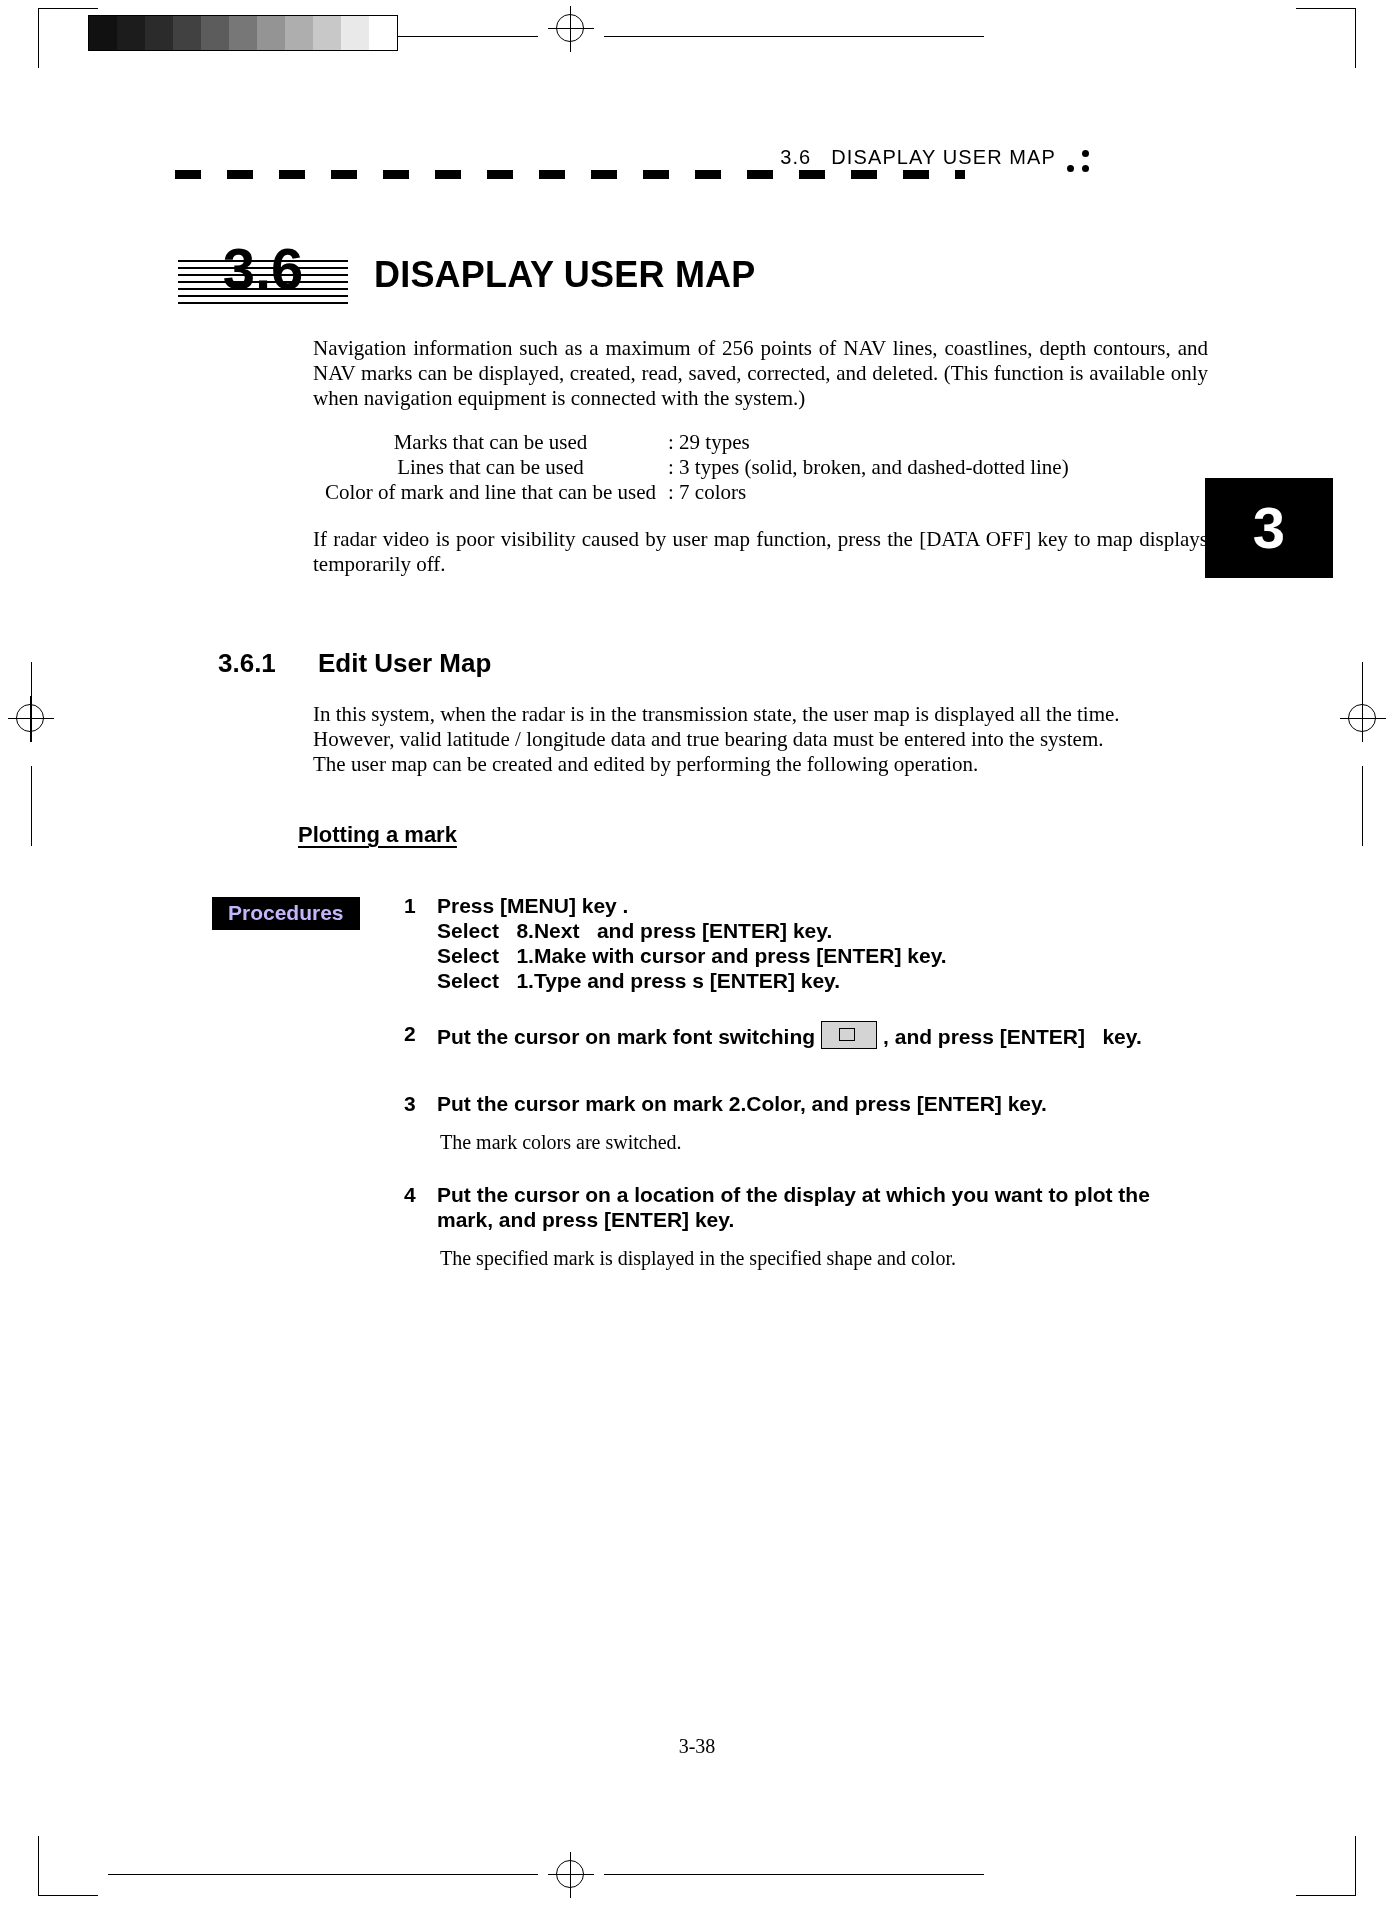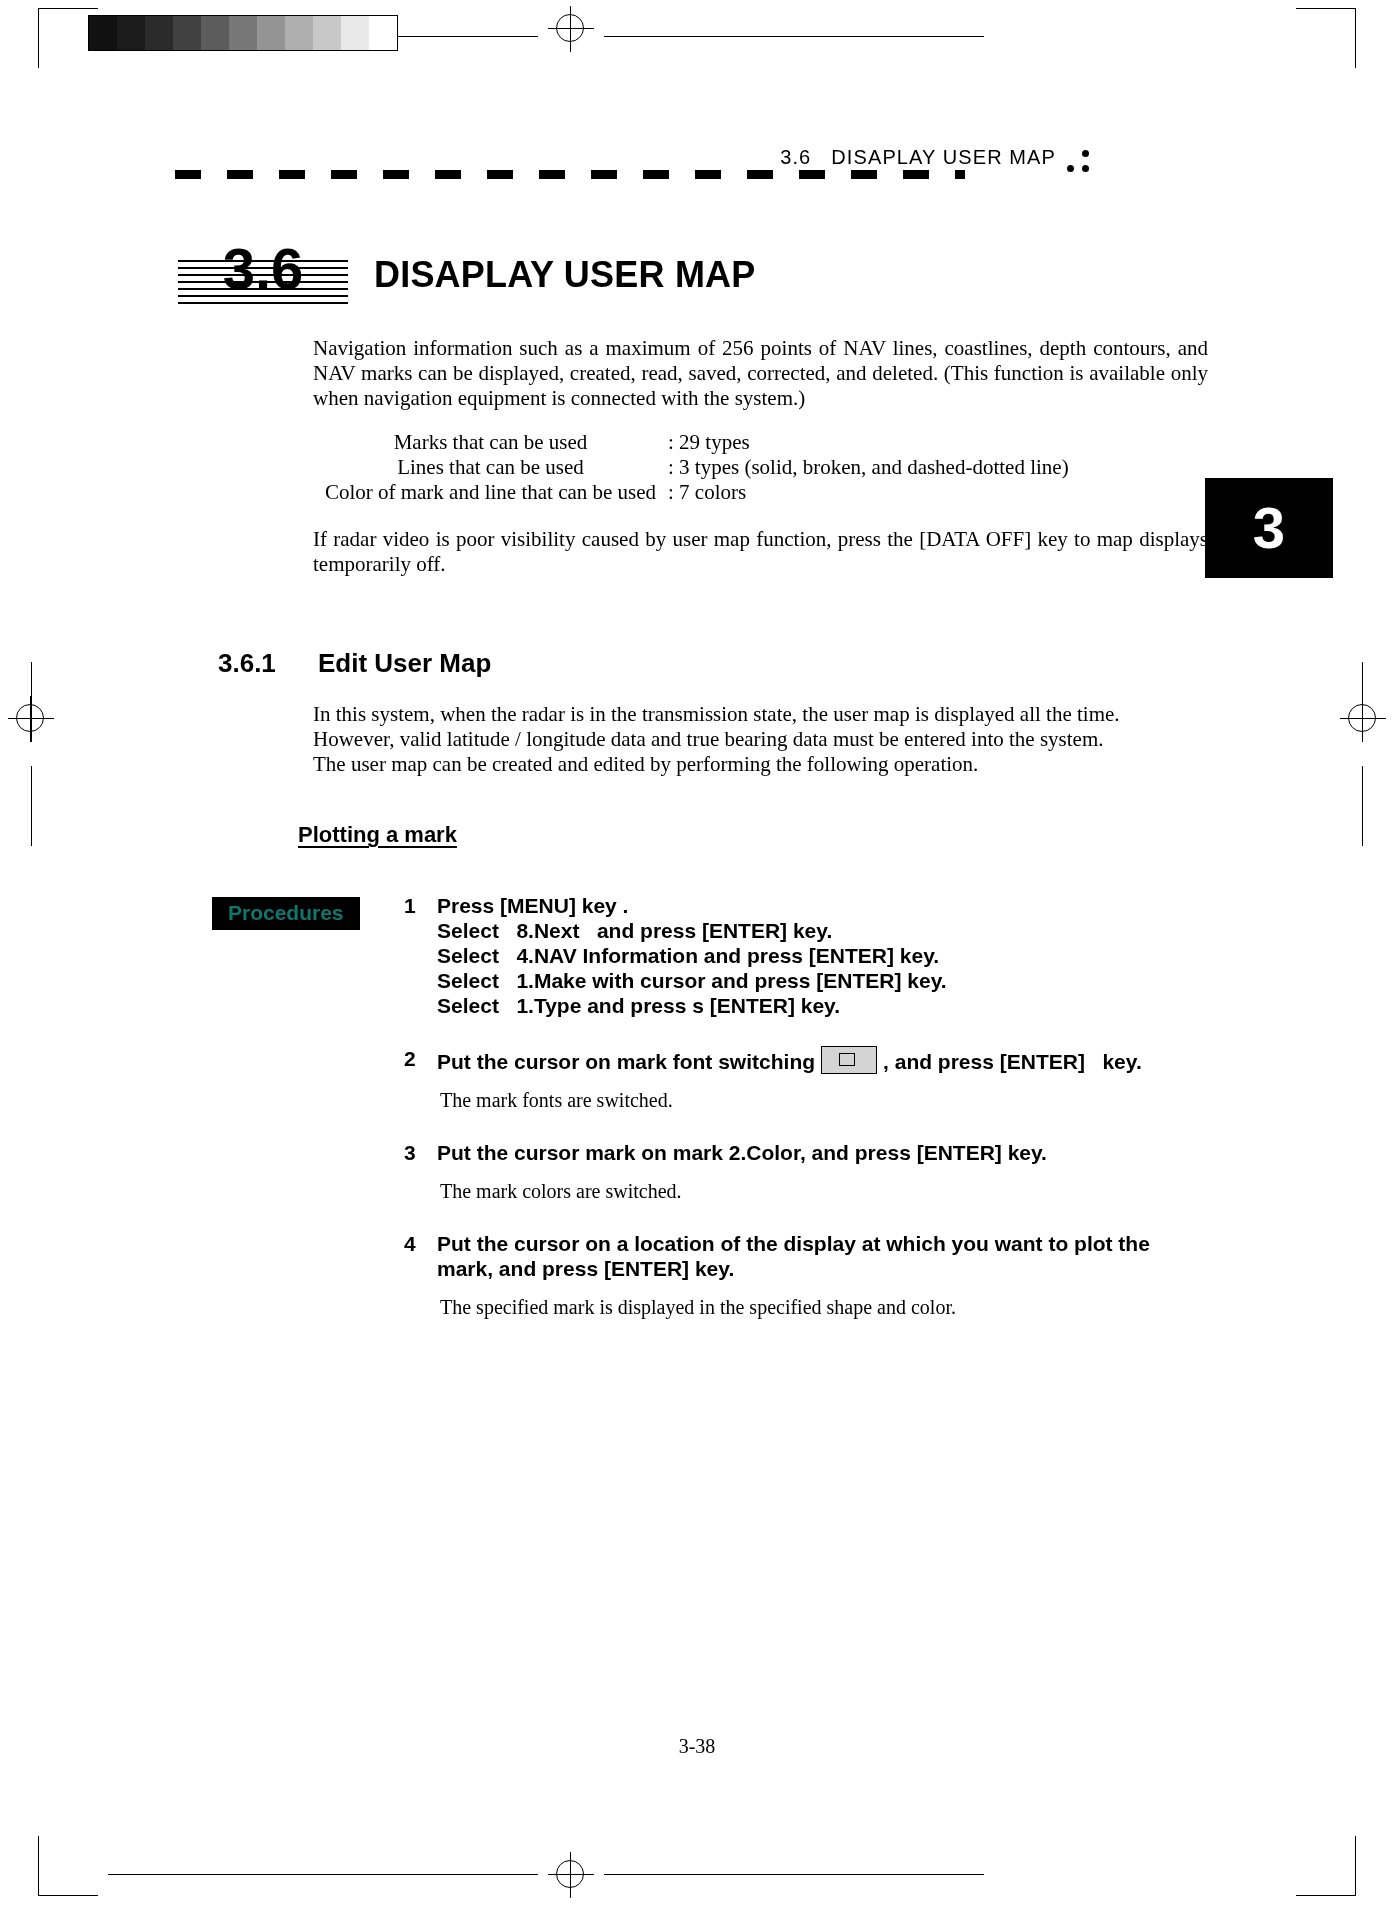--- a/index.html
+++ b/index.html
@@ -92,21 +92,21 @@
 
   .sub-body{position:absolute;left:313px;top:702px;width:895px;
     font-size:21px;line-height:25px;}
 
   .plot-head{position:absolute;left:298px;top:822px;
     font-family:"Liberation Sans",sans-serif;font-weight:bold;font-size:22px;
     text-decoration:underline;text-underline-offset:4px;white-space:nowrap;}
 
   
   .proc-badge{position:absolute;left:212px;top:897px;
-    background:#000;color:#0f766e;font-family:"Liberation Sans",sans-serif;
+    background:#000;color:#c4b5fd;font-family:"Liberation Sans",sans-serif;
     font-weight:bold;font-size:21px;padding:4px 16px 5px;white-space:nowrap;}
 
   .steps{position:absolute;left:404px;top:893px;width:830px;
     font-family:"Liberation Sans",sans-serif;}
   .step{position:relative;margin-bottom:6px;}
   .step-line{display:flex;font-weight:bold;font-size:21px;line-height:25px;}
   .step-line .n{width:33px;flex:none;}
   .step-line .t{flex:1;white-space:pre-wrap;}
   .step-sub{font-weight:bold;font-size:21px;line-height:25px;padding-left:33px;
     white-space:pre-wrap;}
@@ -245,34 +245,32 @@
   <div class="proc-badge">Procedures</div>
 
   <div class="steps">
 
     <div class="step">
       <div class="step-line">
         <span class="n">1</span>
         <span class="t">Press [MENU] key .</span>
       </div>
       <div class="step-sub">Select   8.Next   and press [ENTER] key.</div>
-      <div class="step-sub">Select   4.NAV Information and press [ENTER] key.</div>
       <div class="step-sub">Select   1.Make with cursor and press [ENTER] key.</div>
       <div class="step-sub">Select   1.Type and press s [ENTER] key.</div>
     </div>
 
     <div class="gap-md"></div>
 
     <div class="step">
       <div class="step-line">
         <span class="n">2</span>
         <span class="t"><span>Put the cursor on mark font switching</span><span class="inline-key"><i></i></span><span>, and press [ENTER]   key.</span></span>
       </div>
       <div class="gap-sm"></div>
-      <div class="step-result">The mark fonts are switched.</div>
     </div>
 
     <div class="gap-md"></div>
 
     <div class="step">
       <div class="step-line">
         <span class="n">3</span>
         <span class="t">Put the cursor mark on mark 2.Color, and press [ENTER] key.</span>
       </div>
       <div class="gap-sm"></div>

